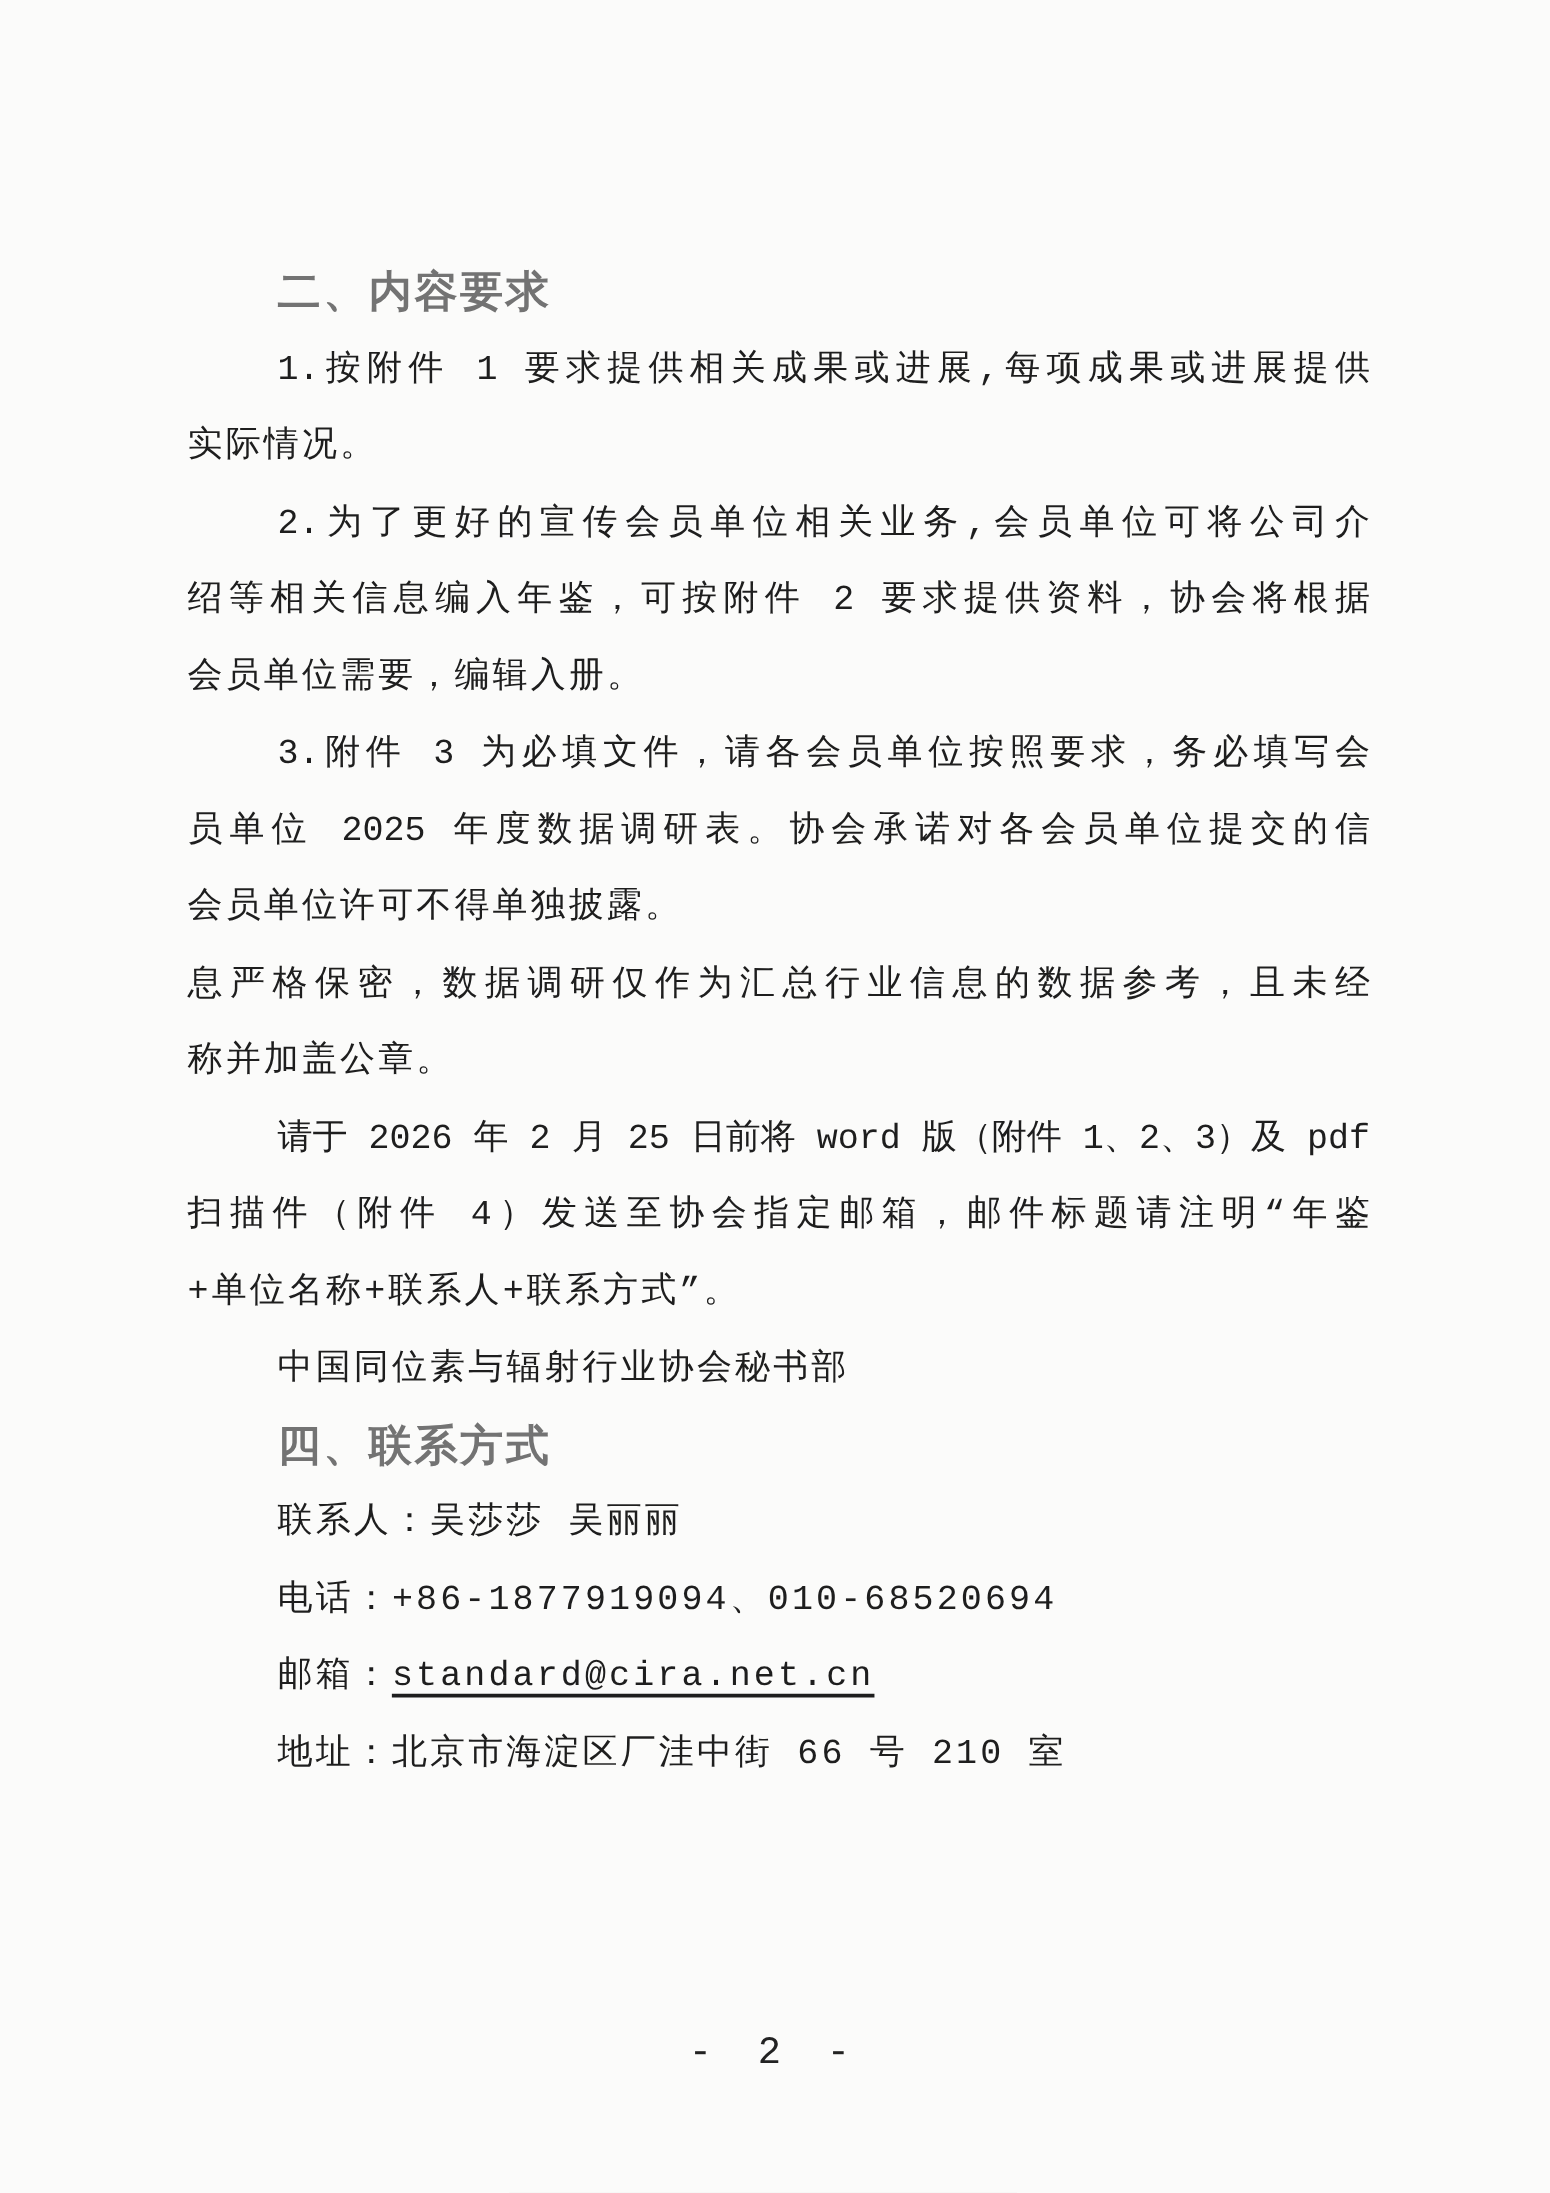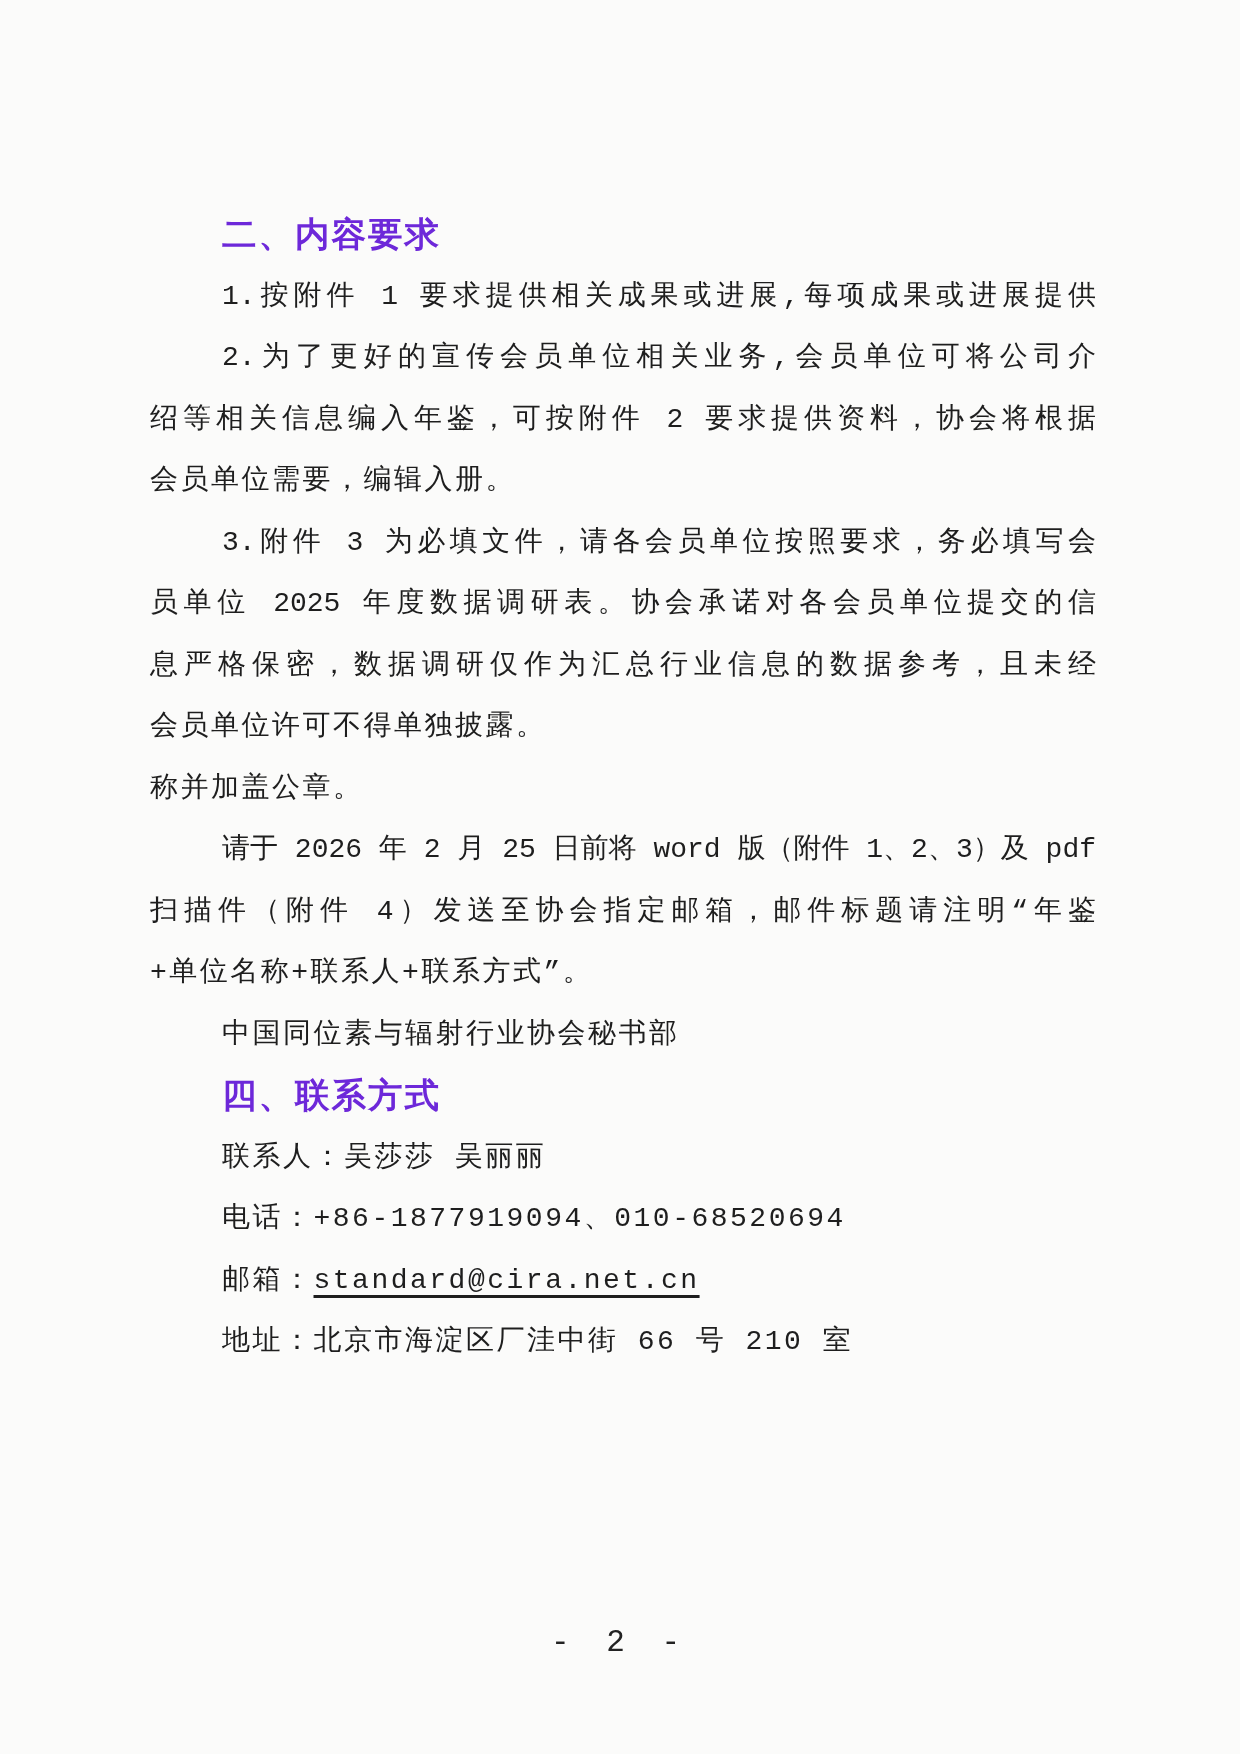--- a/index.html
+++ b/index.html
@@ -36,21 +36,21 @@
     text-align:justify;
     text-align-last:justify;
     text-justify:inter-character;
   }
   .line.indent { padding-left:72px; }
   .line.heading {
     font-family:Liberation Serif, serif;
     font-weight:700;
     font-size:34.5px;
     letter-spacing:2px;
-    color:#6d28d9;
+    color:#737373;
   }
   .underline {
     text-decoration:underline;
     text-decoration-thickness:2.5px;
     text-underline-offset:7px;
   }
   .page-number {
     position:absolute;
     left:0; top:1612px;
     width:1240px;
@@ -63,27 +63,28 @@
     color:#222;
   }
 </style>
 </head>
 <body>
 
 <div class="page">
   <main class="content" id="doc-lines">
       <div class="line heading indent">二、内容要求</div>
       <div class="line justify indent">1.按附件 1 要求提供相关成果或进展,每项成果或进展提供</div>
+      <div class="line">实际情况。</div>
       <div class="line justify indent">2.为了更好的宣传会员单位相关业务,会员单位可将公司介</div>
       <div class="line justify">绍等相关信息编入年鉴，可按附件 2 要求提供资料，协会将根据</div>
       <div class="line">会员单位需要，编辑入册。</div>
       <div class="line justify indent">3.附件 3 为必填文件，请各会员单位按照要求，务必填写会</div>
       <div class="line justify">员单位 2025 年度数据调研表。协会承诺对各会员单位提交的信</div>
+      <div class="line">会员单位许可不得单独披露。</div>
       <div class="line justify">息严格保密，数据调研仅作为汇总行业信息的数据参考，且未经</div>
-      <div class="line">会员单位许可不得单独披露。</div>
       <div class="line">称并加盖公章。</div>
       <div class="line justify indent">请于 2026 年 2 月 25 日前将 word 版（附件 1、2、3）及 pdf</div>
       <div class="line justify">扫描件（附件 4）发送至协会指定邮箱，邮件标题请注明“年鉴</div>
       <div class="line">+单位名称+联系人+联系方式”。</div>
       <div class="line indent">中国同位素与辐射行业协会秘书部</div>
       <div class="line heading indent">四、联系方式</div>
       <div class="line indent">联系人：吴莎莎 吴丽丽</div>
       <div class="line indent">电话：+86-1877919094、010-68520694</div>
       <div class="line indent"><span>邮箱：</span><span class="underline">standard@cira.net.cn</span></div>
       <div class="line indent">地址：北京市海淀区厂洼中街 66 号 210 室</div>

